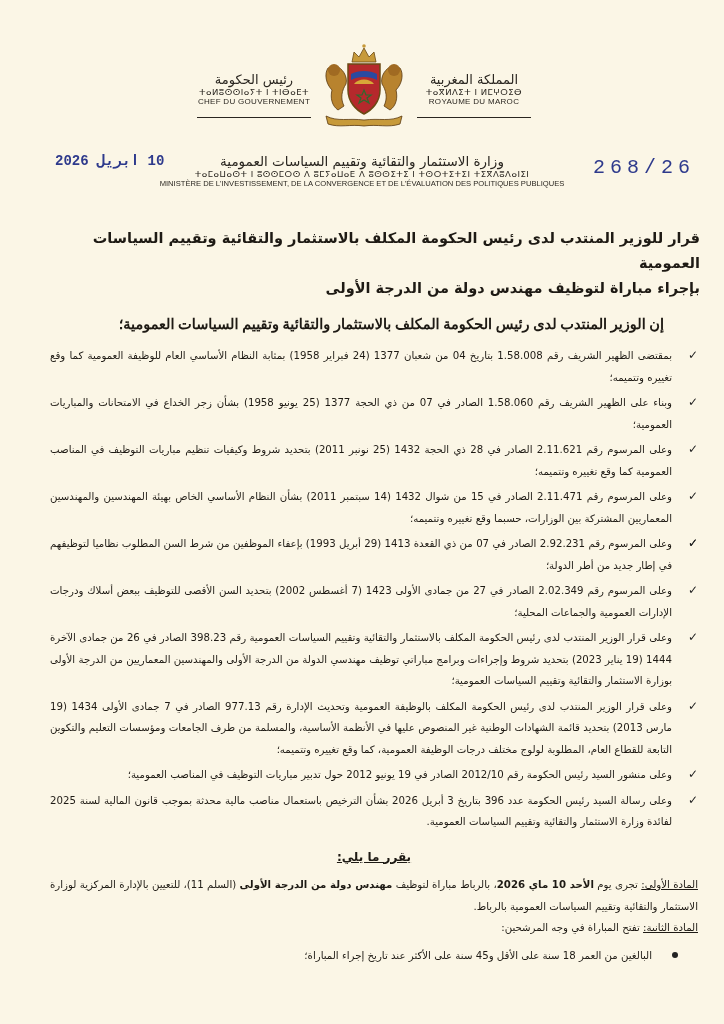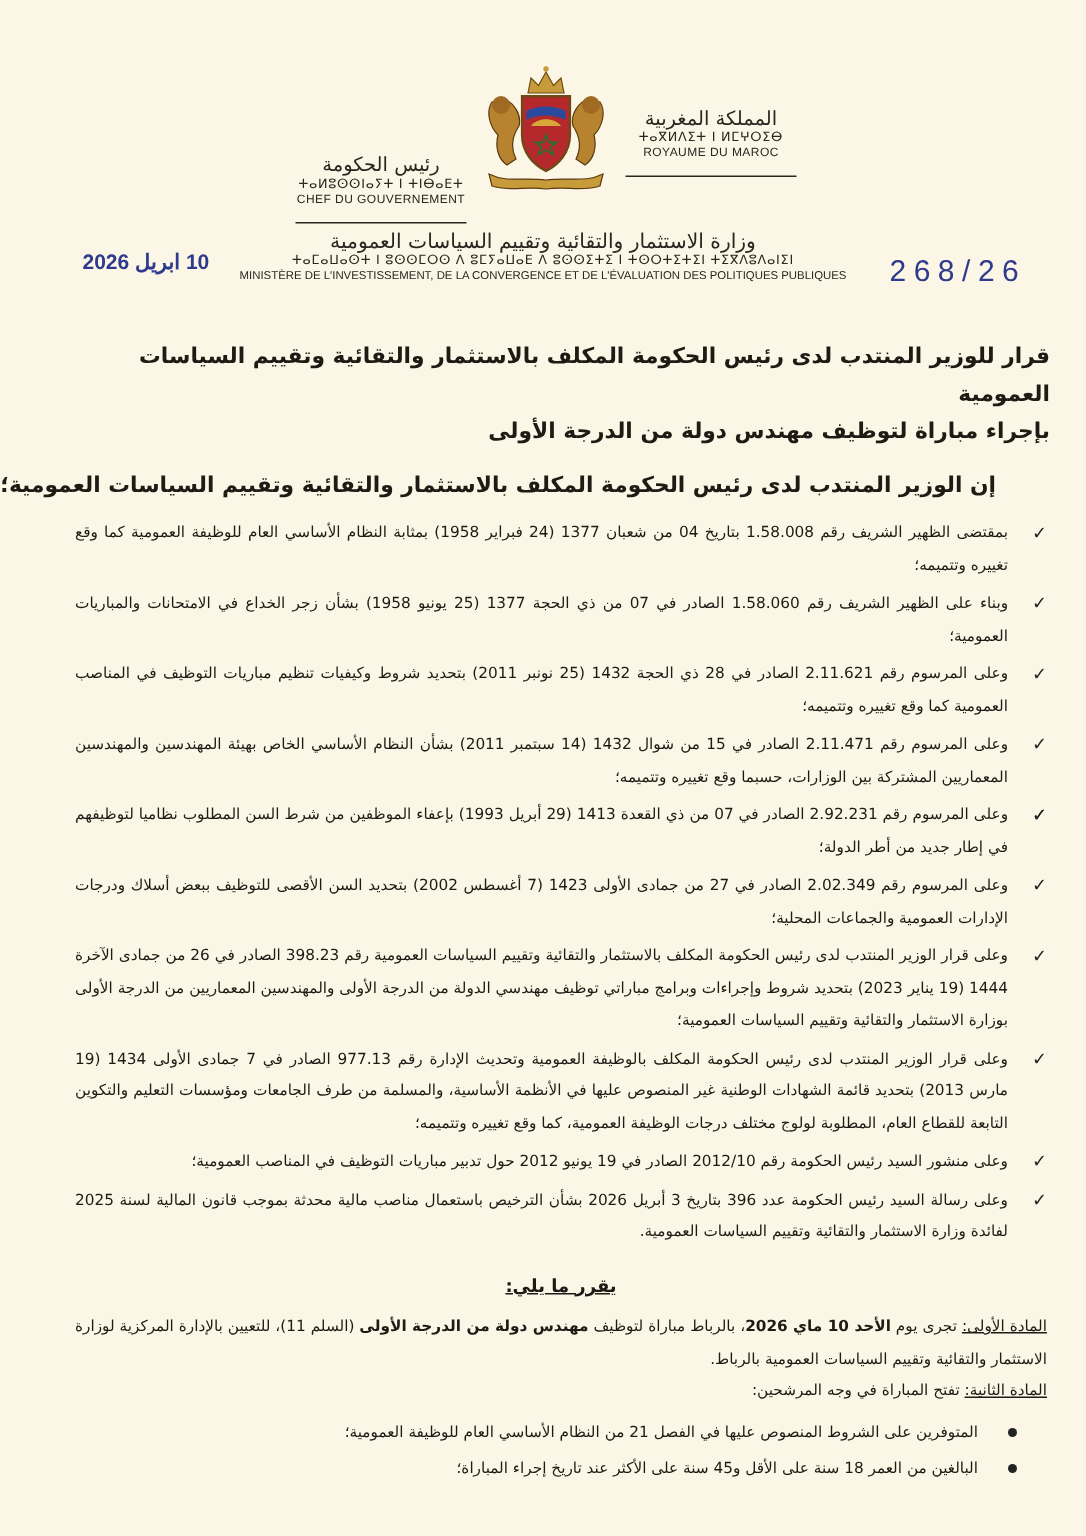--- a/index.html
+++ b/index.html
@@ -12,41 +12,41 @@
   }
   .page { position:absolute; inset:0; }
 
   
   .hdr-block { position:absolute; text-align:center; }
   .hdr-ar { font-size:13px; line-height:15px; color:#2a2620; }
   .hdr-tif { font-size:8.5px; letter-spacing:0.5px; line-height:10px; color:#2a2620;text-align:center; }
   .hdr-fr { font-family:"Liberation Sans", sans-serif; font-size:8px; line-height:10px; letter-spacing:0.3px; color:#2a2620; }
   .hdr-rule { height:1px; background:#2a2620; margin:10px auto 0; width:96%; }
 
-  #hdr-left { left:195px; top:72px; width:118px;margin-top:31px; }
+  #hdr-left { left:195px; top:72px; width:118px; }
   #hdr-right { left:415px; top:72px; width:118px; }
   #hdr-ministry { left:150px; top:138px; width:424px; }
   #hdr-ministry .hdr-ar { font-size:13.5px;margin-top:16px; }
   #hdr-ministry .hdr-fr { font-size:7.6px; letter-spacing:0; }
 
   .emblem { position:absolute; left:318px; top:40px; width:92px; height:90px; }
 
-  .stamp { position:absolute; font-family:Liberation Sans, sans-serif; color:#2e3a8c; font-weight:bold;margin-top:14px; }
+  .stamp { position:absolute; font-family:Liberation Mono, monospace; color:#2e3a8c; font-weight:bold; }
   #stamp-date { left:55px; top:152px; font-size:14px; direction:rtl; letter-spacing:1px; }
   #stamp-ref { left:593px; top:156px; font-size:20px; letter-spacing:5px; font-weight:normal; }
 
   
   .title {
     position:absolute; left:60px; width:640px; top:226px;
     text-align:right; direction:rtl; font-weight:bold; font-size:14.5px; line-height:25px;
   }
 
   .preamble {
     position:absolute; right:60px; top:316px; direction:rtl;
-    font-weight:bold; font-size:14.5px;
+    font-weight:bold; font-size:14.5px;font-family:Liberation Serif, serif;
   }
 
   .body-text {
     position:absolute; left:50px; width:648px; top:345px;
     direction:rtl; font-size:10.2px; line-height:21.5px;
   }
   .vlist { list-style:none; margin:0; padding:0; }
   .vlist li { position:relative; padding-right:26px; text-align:justify; margin-bottom:4px; }
   .vlist li .chk { position:absolute; right:0; top:0; font-size:12px; color:#222; }
 
@@ -130,18 +130,17 @@
       <li><span class="chk">✓</span><span>وعلى رسالة السيد رئيس الحكومة عدد 396 بتاريخ 3 أبريل 2026 بشأن الترخيص باستعمال مناصب مالية محدثة بموجب قانون المالية لسنة 2025 لفائدة وزارة الاستثمار والتقائية وتقييم السياسات العمومية.</span></li>
     </ul>
 
     <div class="decides">يقرر ما يلي:</div>
 
     <p class="article"><span class="art-label">المادة الأولى:</span><span> تجرى يوم </span><span class="bold">الأحد 10 ماي 2026</span><span>، بالرباط مباراة لتوظيف </span><span class="bold">مهندس دولة من الدرجة الأولى</span><span> (السلم 11)، للتعيين بالإدارة المركزية لوزارة الاستثمار والتقائية وتقييم السياسات العمومية بالرباط.</span></p>
 
     <p class="article"><span class="art-label">المادة الثانية:</span><span> تفتح المباراة في وجه المرشحين:</span></p>
 
     <ul class="blist">
-      <li><span class="dot"></span><span>المتوفرين على الشروط المنصوص عليها في الفصل 21 من النظام الأساسي العام للوظيفة العمومية؛</span></li>
       <li><span class="dot"></span><span>البالغين من العمر 18 سنة على الأقل و45 سنة على الأكثر عند تاريخ إجراء المباراة؛</span></li>
 
     </ul>
   </div>
 </div>
 
 </body></html>

